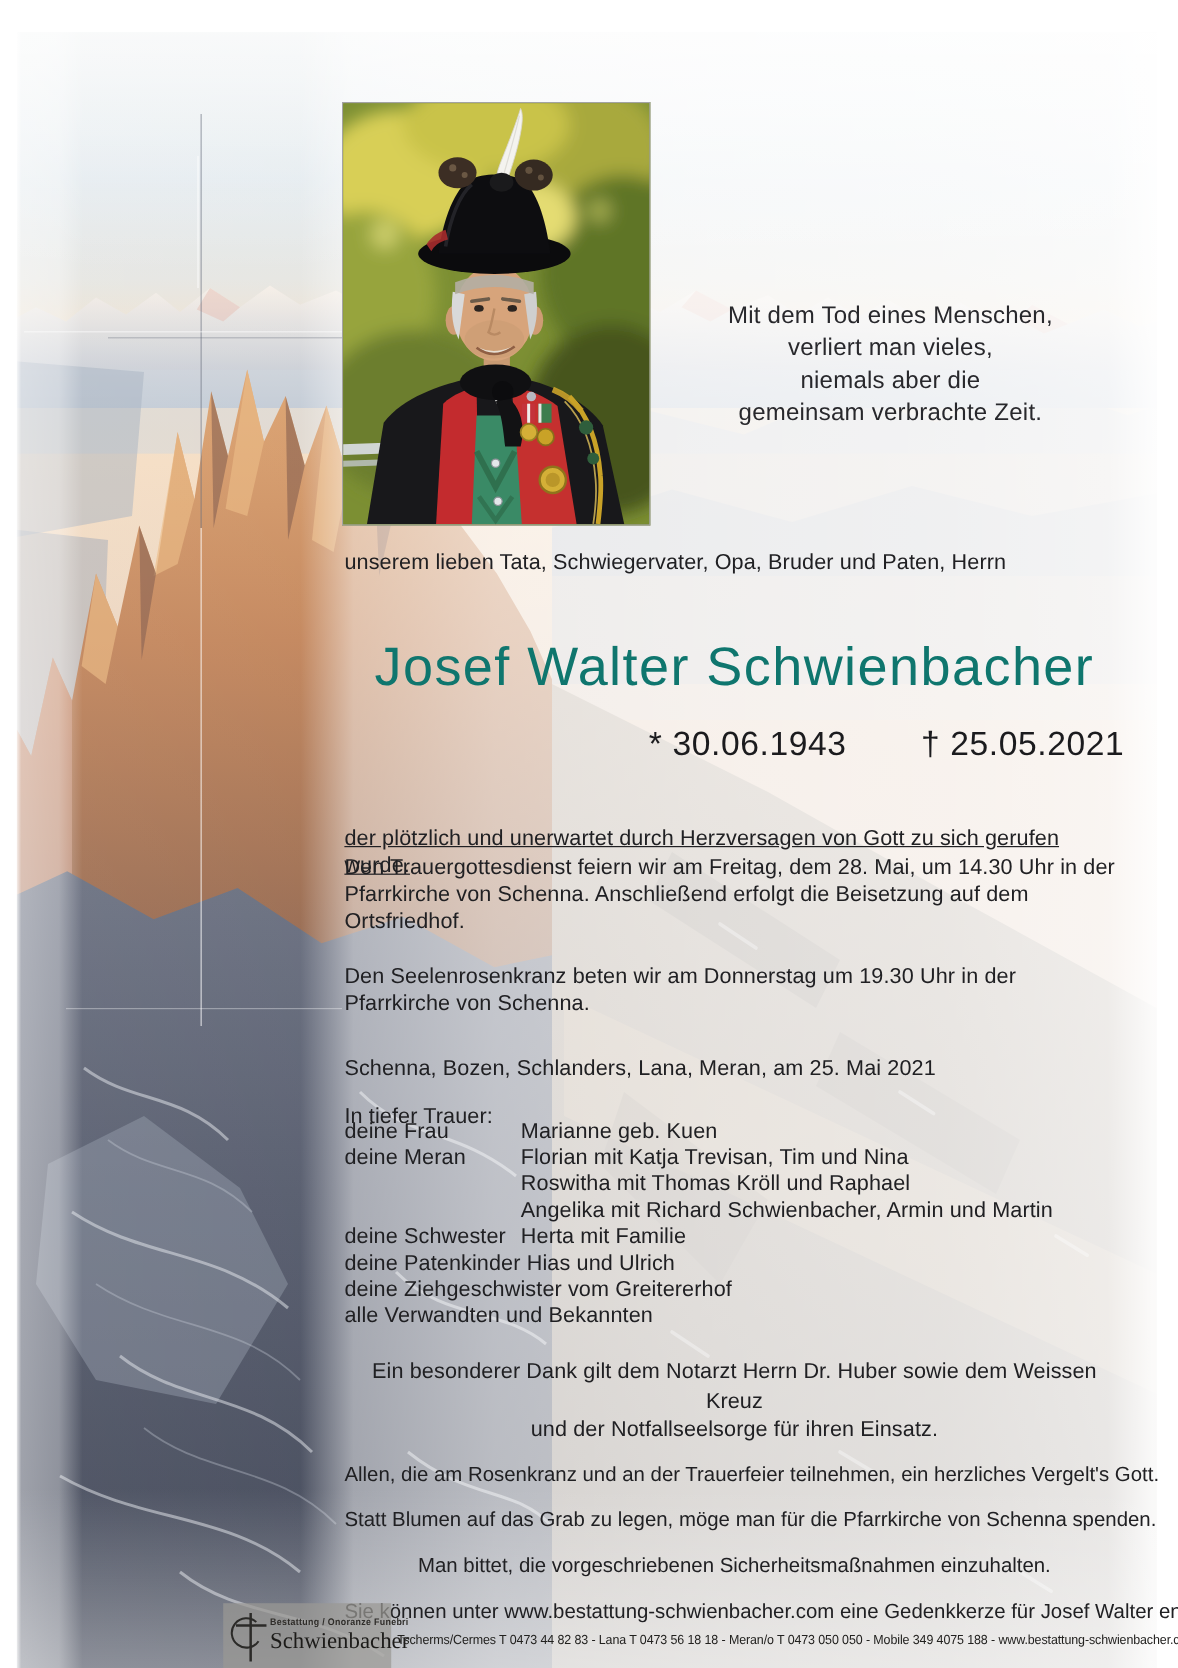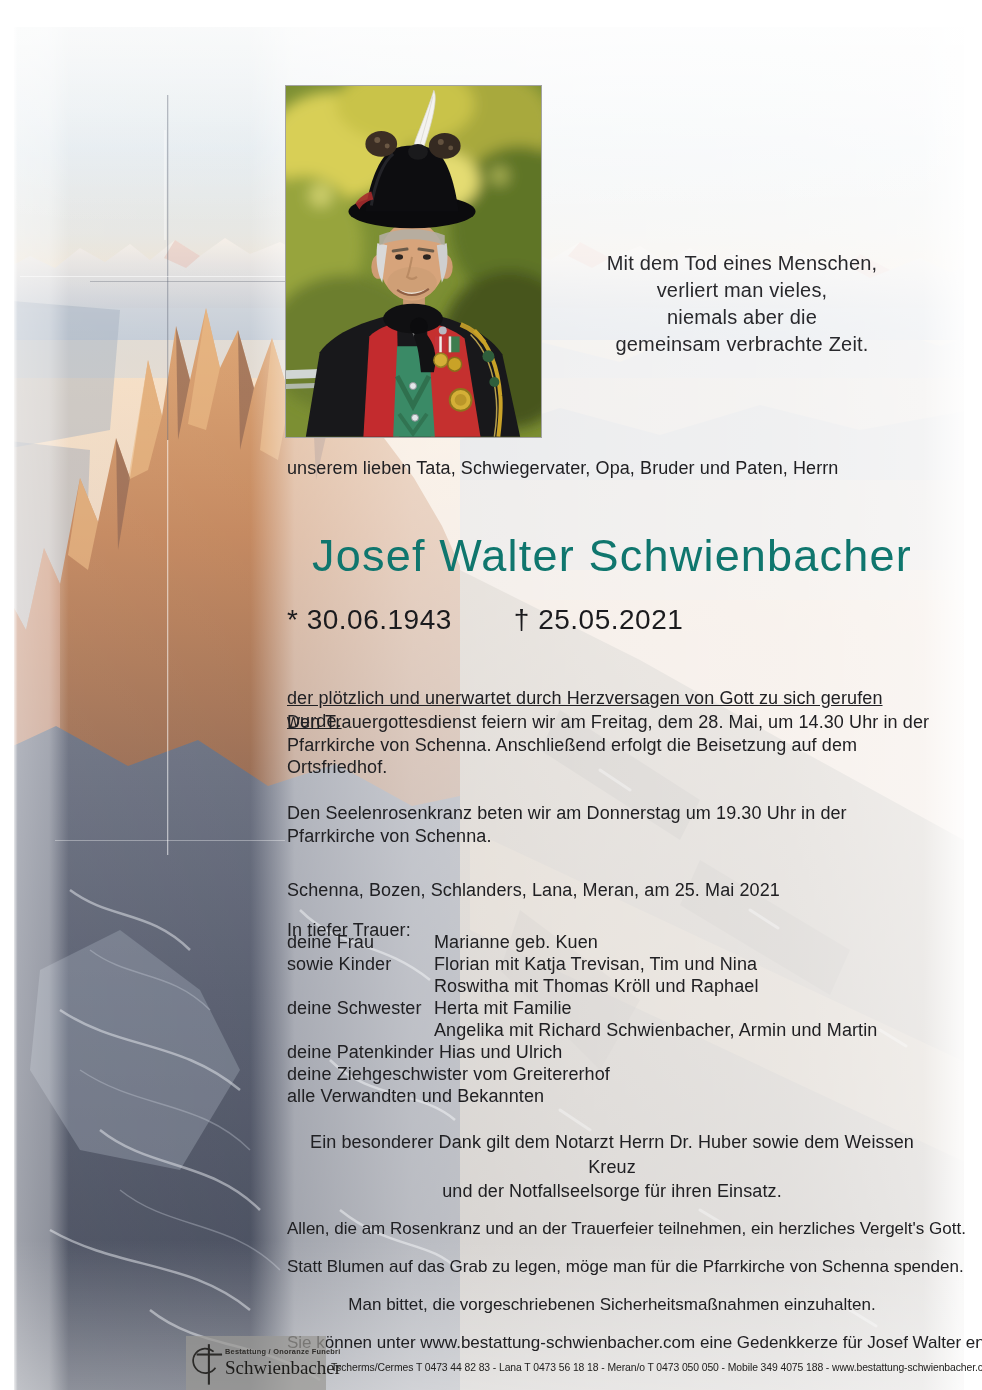--- a/index.html
+++ b/index.html
@@ -25,21 +25,21 @@
     text-align:center; font-size:20px; line-height:27px; color:#28282c; letter-spacing:.2px;
   }
   .intro { top:445px; line-height:26px; }
   .name {
     position:absolute; left:287px; top:520px; width:650px; margin:0;
     text-align:center; font-size:45px; font-weight:400; letter-spacing:1.2px;
     white-space:nowrap; color:#0f766e;
   }
   .dates {
     position:absolute; left:287px; top:594px; width:650px;
-    display:flex; justify-content:flex-start; gap:62px;
+    display:flex; justify-content:flex-end; gap:62px;
     font-size:28px; letter-spacing:.5px; color:#1b1b1e;
   }
   .p1 { top:659px;text-decoration:underline; }
   .p2 { top:701px; }
   .p3 { top:792px; }
   .cities { top:851px; }
   .trauer { top:891px; }
 
   .family { top:921px; line-height:22px; }
   .frow { display:flex; }
@@ -348,34 +348,34 @@
   <p class="block cities">Schenna, Bozen, Schlanders, Lana, Meran, am 25. Mai 2021</p>
 
   <p class="block trauer">In tiefer Trauer:</p>
 
   <div class="block family">
     <div class="frow">
       <span class="flabel">deine Frau</span>
       <span class="fvalue">Marianne geb. Kuen</span>
     </div>
     <div class="frow">
-      <span class="flabel">sowie Kinder</span>
+      <span class="flabel">deine Meran</span>
       <span class="fvalue">Florian mit Katja Trevisan, Tim und Nina</span>
     </div>
     <div class="frow">
       <span class="flabel"></span>
       <span class="fvalue">Roswitha mit Thomas Kröll und Raphael</span>
     </div>
     <div class="frow">
+      <span class="flabel"></span>
+      <span class="fvalue">Angelika mit Richard Schwienbacher, Armin und Martin</span>
+    </div>
+    <div class="frow">
       <span class="flabel">deine Schwester</span>
       <span class="fvalue">Herta mit Familie</span>
-    </div>
-    <div class="frow">
-      <span class="flabel"></span>
-      <span class="fvalue">Angelika mit Richard Schwienbacher, Armin und Martin</span>
     </div>
     <div>deine Patenkinder Hias und Ulrich</div>
     <div>deine Ziehgeschwister vom Greitererhof</div>
     <div>alle Verwandten und Bekannten</div>
   </div>
 
   <div class="block thanks">
     <div>Ein besonderer Dank gilt dem Notarzt Herrn Dr. Huber sowie dem Weissen Kreuz</div>
     <div>und der Notfallseelsorge für ihren Einsatz.</div>
   </div>

